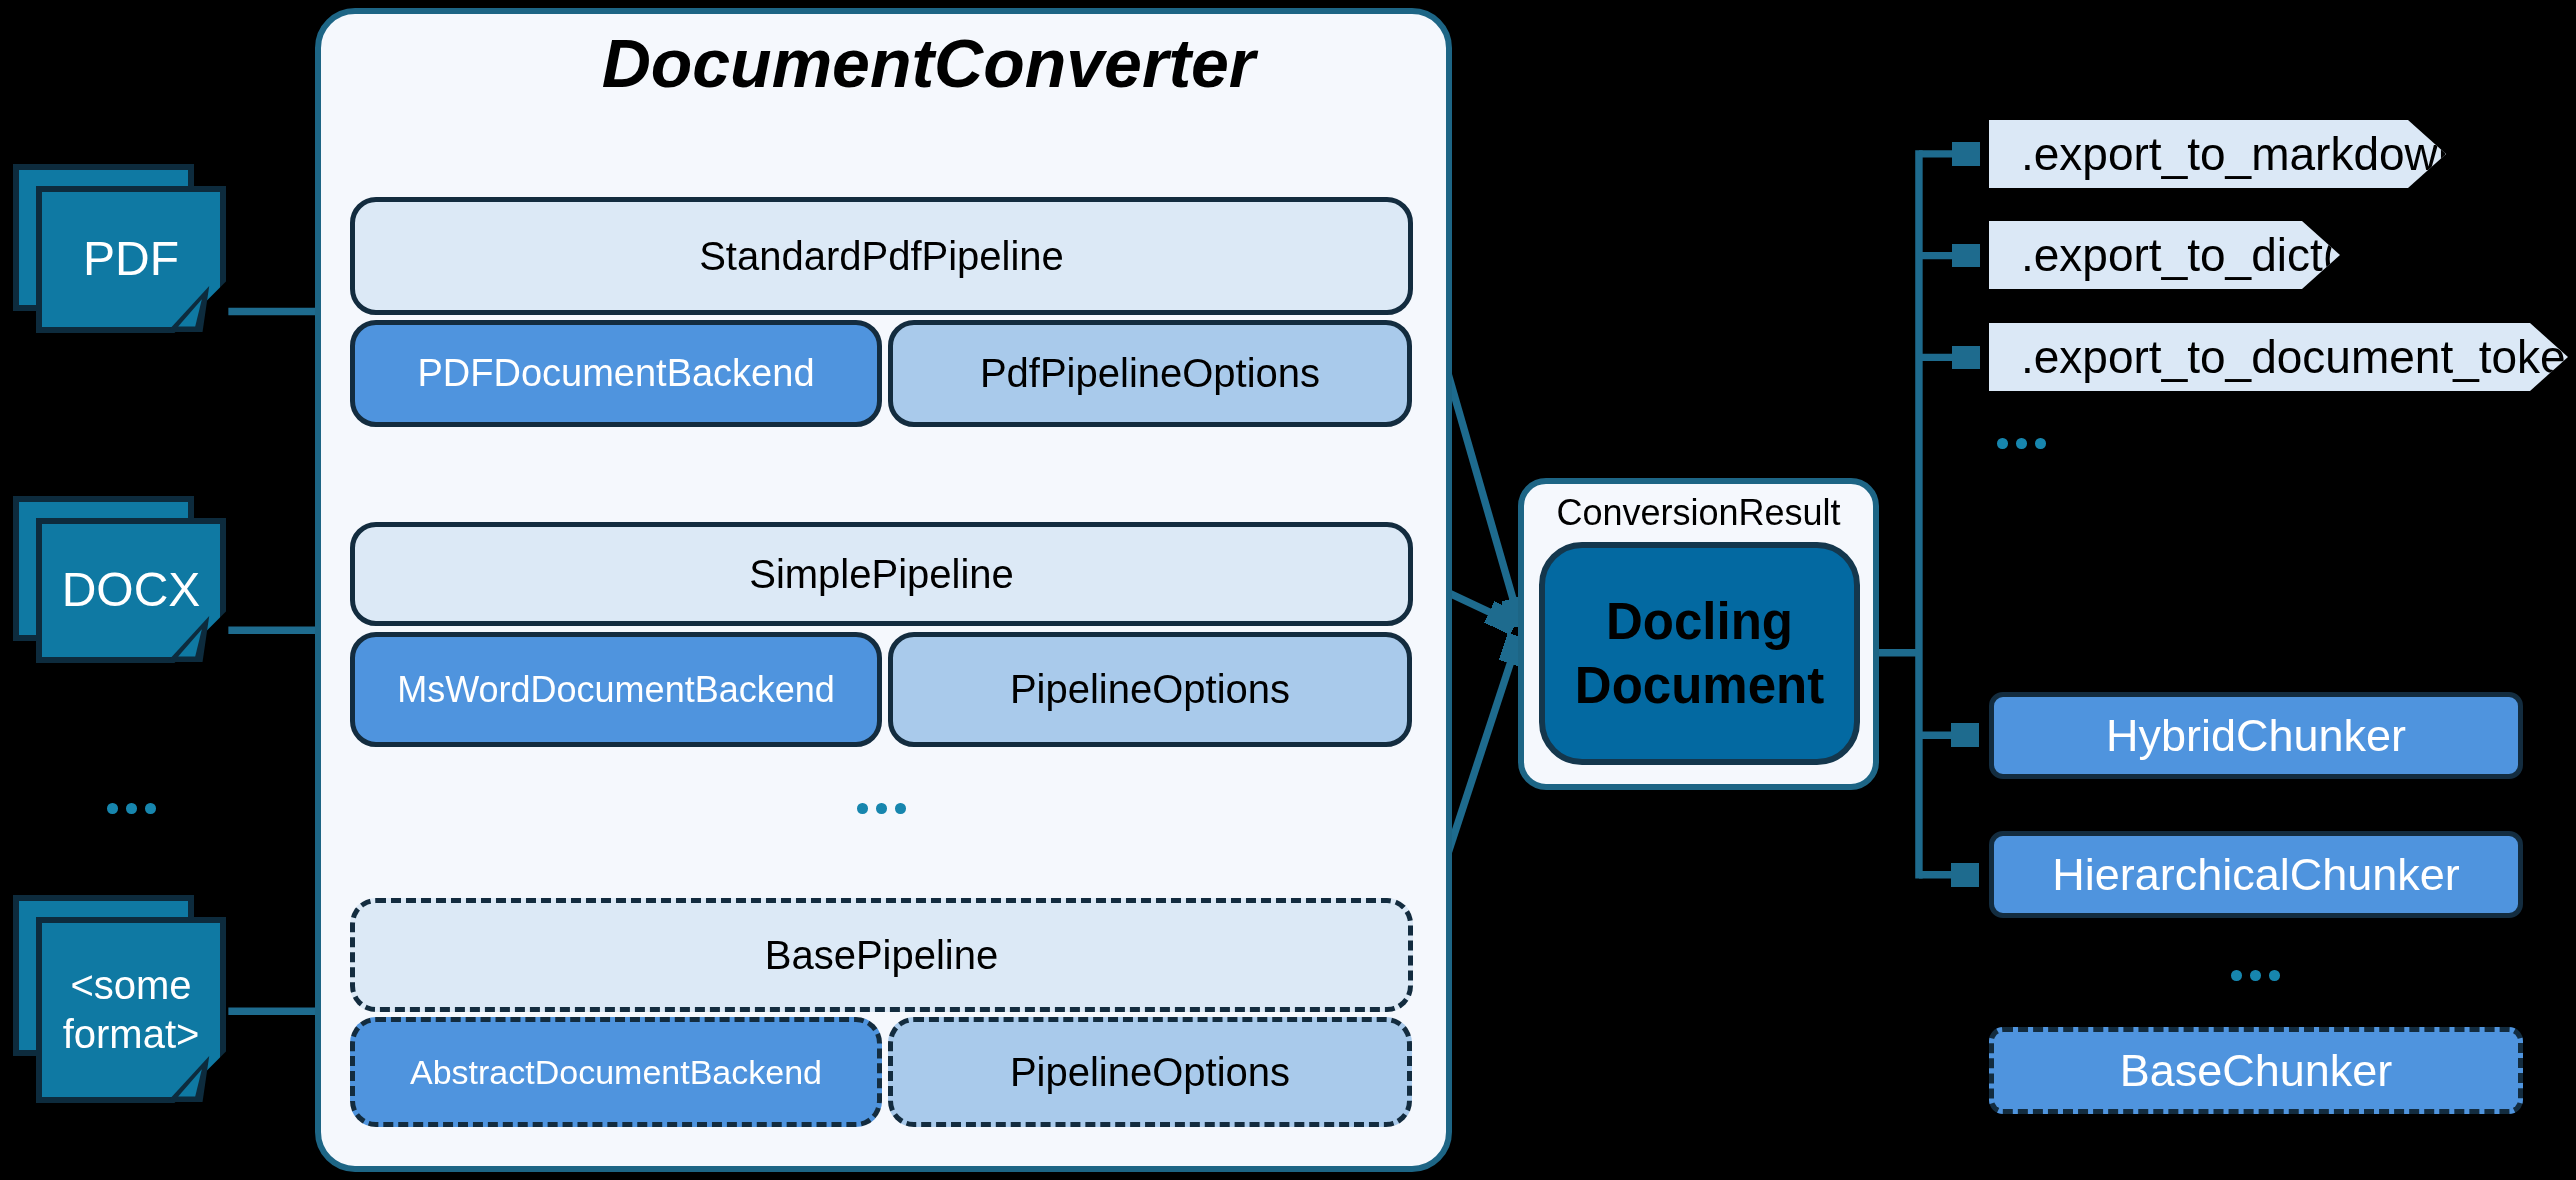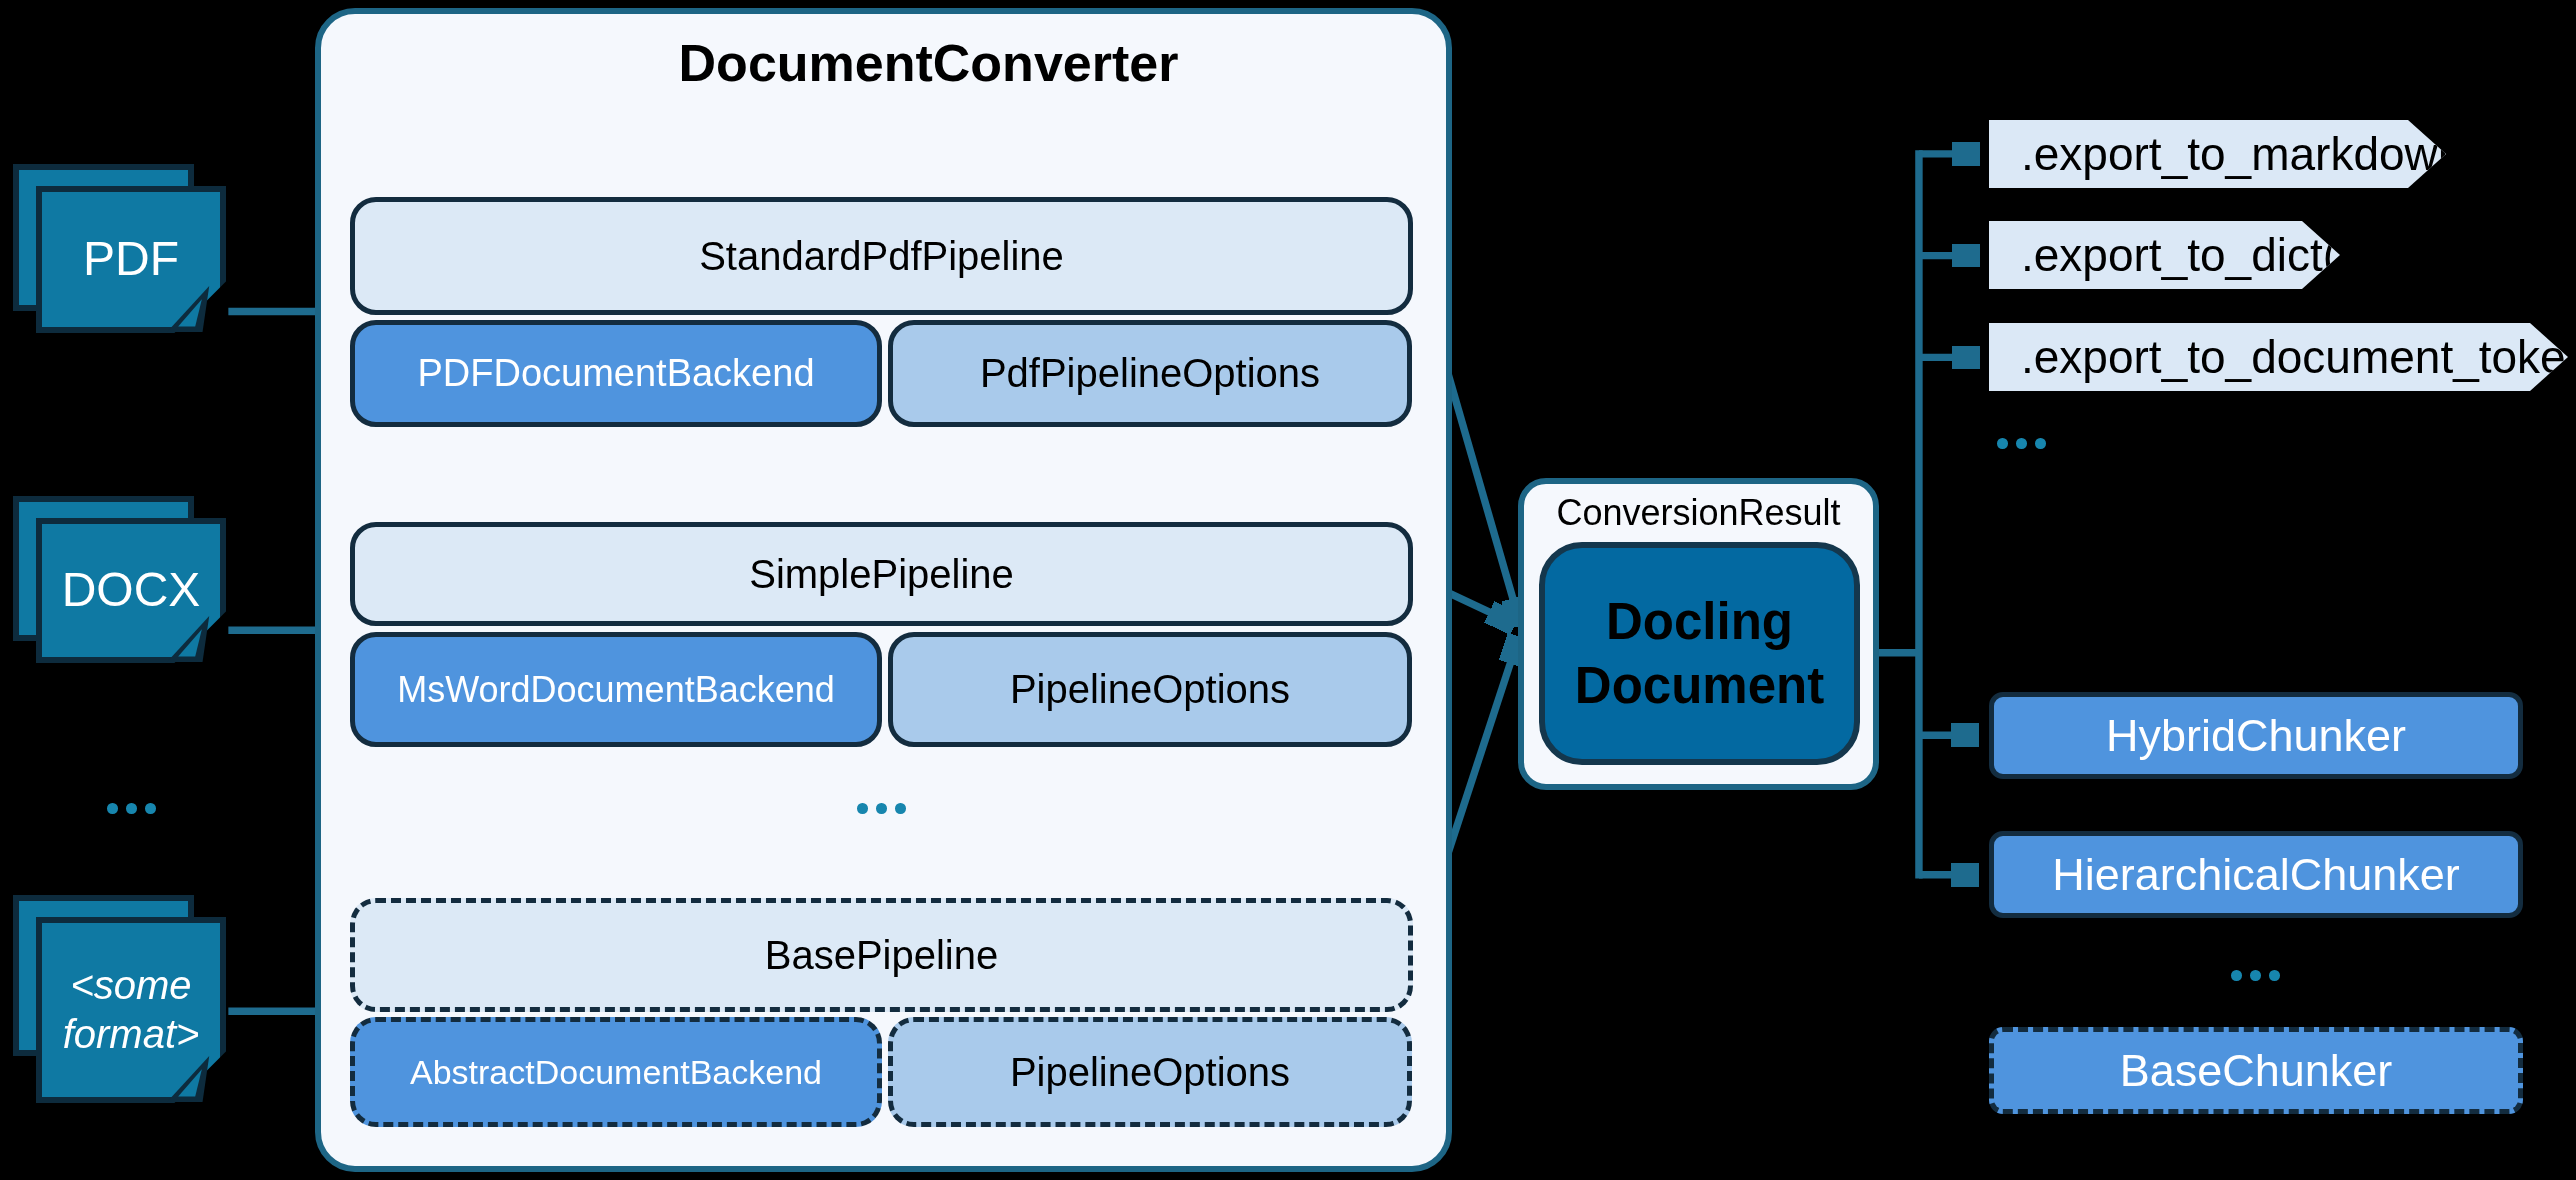--- a/index.html
+++ b/index.html
@@ -17,34 +17,34 @@
     clip-path:polygon(100% 0,100% 100%,0 100%);}
   .fold-curl-o{position:absolute;right:5px;bottom:-5px;width:48px;height:48px;background:#0d2b3d;
     clip-path:polygon(88% 4%,74% 100%,0% 100%);}
   .fold-curl-i{position:absolute;right:10px;bottom:-2.5px;width:37px;height:37px;background:#0f79a3;
     clip-path:polygon(78% 18%,60% 92%,14% 92%);}
   #src-pdf-back {left:13px; top:164px; width:169px;height:135px;}
   #src-pdf      {left:36px; top:186px; width:178px;height:135px;font-size:48px;}
   #src-docx-back{left:13px; top:496px; width:169px;height:133px;}
   #src-docx     {left:36px; top:518px; width:178px;height:133px;font-size:48px;}
   #src-fmt-back {left:13px; top:895px;width:169px;height:149px;}
-  #src-fmt      {left:36px; top:917px;width:178px;height:174px;font-size:40px;font-style:italic;}
+  #src-fmt      {left:36px; top:917px;width:178px;height:174px;font-size:40px;}
   #src-fmt .lbl{width:161px;}
   
   .dots{position:absolute;display:flex;gap:8.7px;align-items:center;}
   .dots i{display:block;width:10.5px;height:10.5px;border-radius:50%;background:#1786ae;}
   #dots-sources  {left:107px; top:803px;}
   #dots-pipelines{left:857px;top:803px;}
   #dots-exports  {left:1997px;top:438px;}
   #dots-chunkers {left:2231px;top:970px;}
   
   #converter{left:315px;top:8px;width:1137px;height:1164px;background:#f5f8fd;
     border:6.2px solid #1d6585;border-radius:40px;box-sizing:border-box;}
   #converter-title{left:315px;top:32px;width:1227px;height:62px;display:flex;
-    align-items:center;justify-content:center;font-size:52px;font-weight:bold;color:#000;}
+    align-items:center;justify-content:center;font-size:68px;font-weight:bold;color:#000;font-style:italic;}
   
   .box{position:absolute;box-sizing:border-box;display:flex;align-items:center;justify-content:center;
     border:5.6px solid #132c3f;border-radius:26px;color:#000;}
   .pipeline{left:350px;width:1063px;background:#dce9f6;font-size:40px;}
   .backend {left:350px;width:532px; background:#4f94de;color:#fff;font-size:38px;}
   .options {left:888px;width:524px;background:#a9caeb;font-size:40px;}
   .dashed{border-style:dashed;}
   #pl-std {top:197px;height:118px;}
   #be-std {top:320px;height:107px;}
   #op-std {top:320px;height:107px;}

